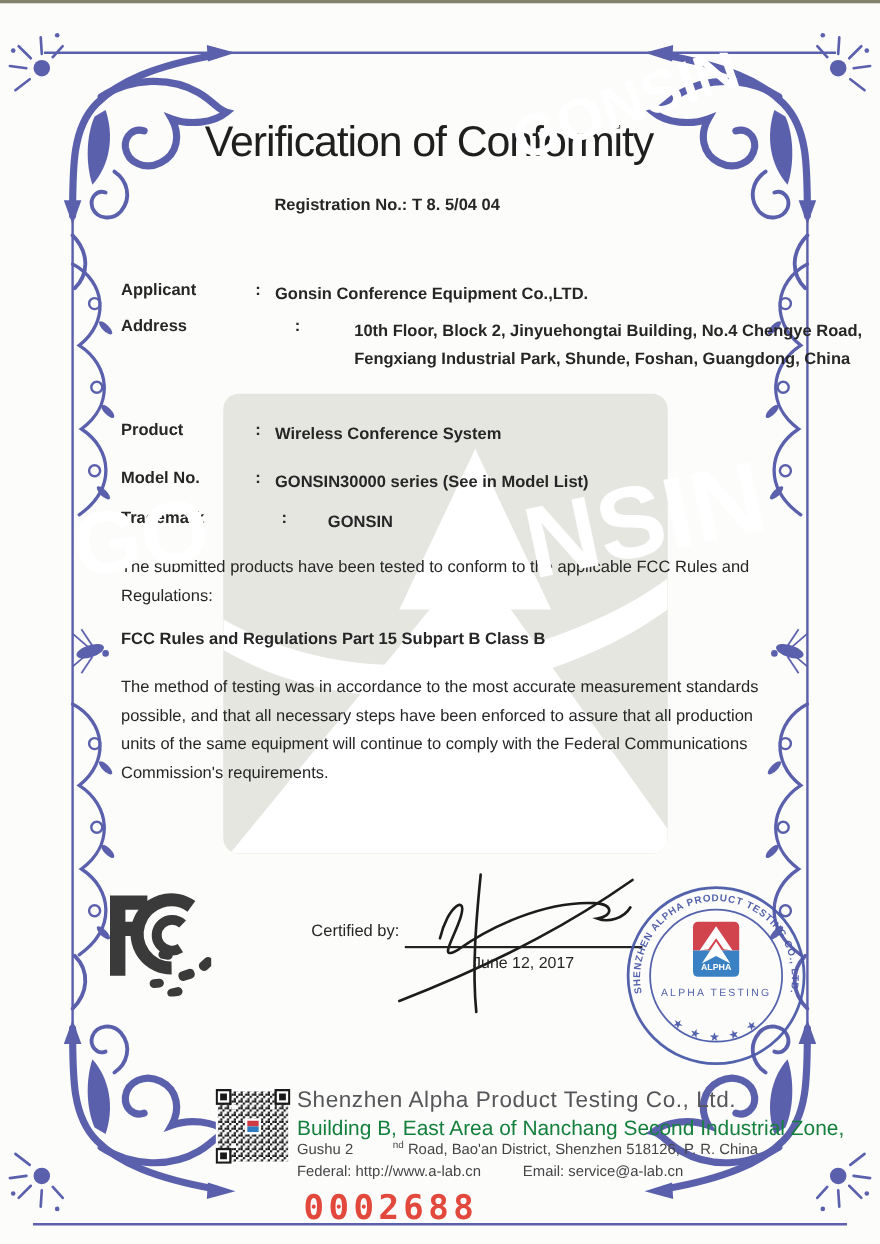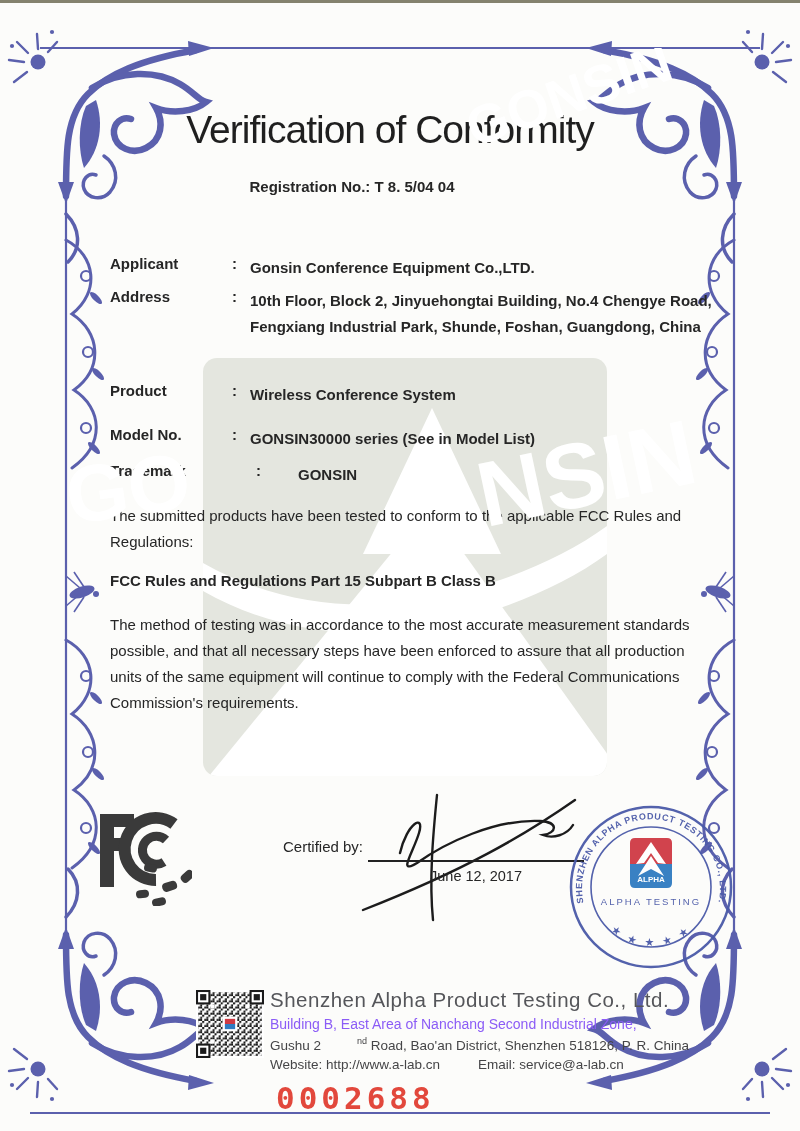--- a/index.html
+++ b/index.html
@@ -21,36 +21,36 @@
   
   #border-svg{left:0;top:0;z-index:1;}
   
   .content{z-index:2;}
   #page-title{left:0;top:108px;width:780px;text-align:center;font-size:39px;letter-spacing:-1px;color:#1f1f1f;}
   #registration{left:0;top:178px;width:704px;text-align:center;font-size:15px;font-weight:bold;}
   .field-row{position:absolute;left:110px;display:flex;align-items:flex-start;z-index:2;}
   .field-row .lbl{width:122px;font-size:15px;font-weight:bold;flex:none;}
   .field-row .col{width:18px;font-size:15px;font-weight:bold;flex:none;}
   .field-row .val{width:478px;font-size:15px;font-weight:bold;line-height:26px;}
-  #row-applicant{top:255px;} #row-address{top:288px;} #row-product{top:382px;}
+  #row-applicant{top:255px;} #row-address{top:288px;gap:36px;} #row-product{top:382px;}
   #row-model{top:426px;} #row-trademark{top:462px;gap:24px;}
   .para{position:absolute;left:110px;width:588px;font-size:15px;line-height:26px;z-index:2;}
   #para-intro{top:503px;}
   #fcc-rule{top:568px;font-weight:bold;}
   #para-body{top:612px;}
   #certified-label{left:283px;top:838px;font-size:15px;z-index:2;}
   #sig-line{left:368px;top:860px;width:216px;border-top:2px solid #222;z-index:2;}
   #sig-date{left:368px;top:868px;width:216px;text-align:center;font-size:14.5px;z-index:2;}
   #sig-svg{left:345px;top:775px;z-index:2;}
   #fcc-logo{left:92px;top:798px;z-index:2;}
   #stamp{left:556px;top:792px;z-index:2;opacity:.95;}
   
   #qr{left:196px;top:990px;z-index:2;}
   #co-name{left:270px;top:988px;font-size:20.5px;letter-spacing:.5px;color:#55565a;z-index:2;}
-  #co-addr1{left:270px;top:1016px;font-size:14px;color:#8b5cf6;z-index:2;text-align:center;}
+  #co-addr1{left:270px;top:1016px;font-size:19px;color:#15803d;z-index:2;text-align:center;}
   #co-addr2{left:270px;top:1036px;font-size:13.5px;color:#454547;z-index:2;}
   #co-addr2 sup{font-size:9px;margin-left:36px;}
   #co-web{left:270px;top:1057px;font-size:13.5px;color:#454547;z-index:2;}
   #co-web .gap{display:inline-block;width:38px;}
   #serial{left:276px;top:1080px;font-family:"DejaVu Sans Mono",monospace;font-size:31px;font-weight:bold;
           color:#e2483c;letter-spacing:4px;z-index:2;}
 </style>
 </head>
 <body>
 
@@ -239,21 +239,21 @@
         <rect x="2" y="28" width="3" height="3"></rect>
     </g>
     <rect x="13" y="13" width="7" height="7" fill="#ffffff"></rect>
     <rect x="14" y="14" width="5" height="2.5" fill="#cf3a44"></rect>
     <rect x="14" y="16.5" width="5" height="2.5" fill="#2f7bc1"></rect>
   </svg>
   <div class="abs content" id="co-name">Shenzhen Alpha Product Testing Co., Ltd.</div>
   <div class="abs content" id="co-addr1">Building B, East Area of Nanchang Second Industrial Zone,</div>
   <div class="abs content" id="co-addr2"><span>Gushu 2</span><sup>nd</sup><span> Road, Bao'an District, Shenzhen 518126, P. R. China</span></div>
   <div class="abs content" id="co-web">
-    <span>Website: http://www.a-lab.cn</span><span class="gap"></span><span>Email: service@a-lab.cn</span>
+    <span>Federal: http://www.a-lab.cn</span><span class="gap"></span><span>Email: service@a-lab.cn</span>
   </div>
   <div class="abs content" id="serial">0002688</div>
 
   <div class="abs" id="artifacts">
     <span class="wm-frag" id="frag1">GONSIN</span>
     <span class="wm-frag" id="frag2">GO</span>
     <span class="wm-frag" id="frag3">NSIN</span>
   </div>
 
 </div>

